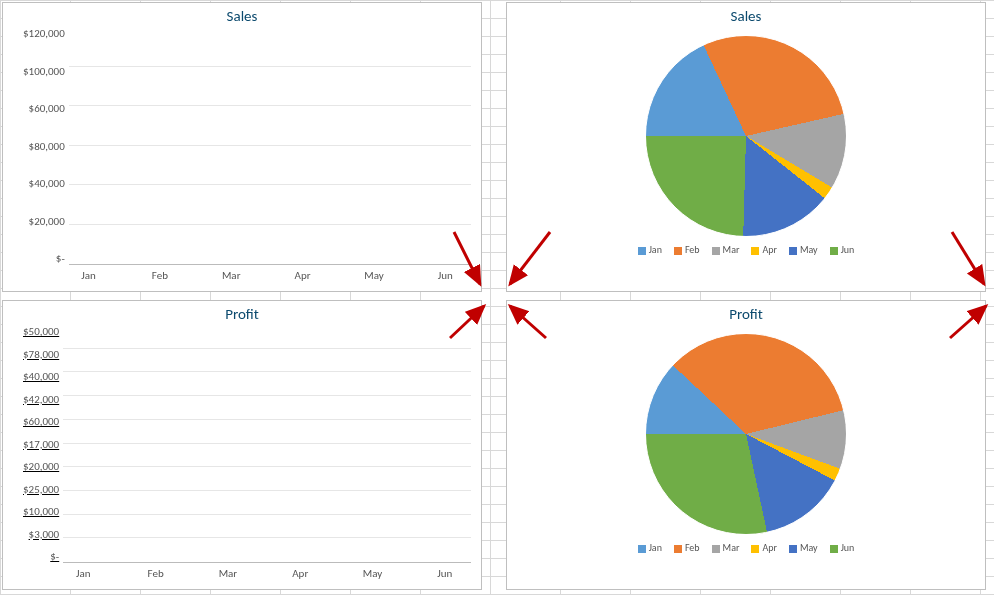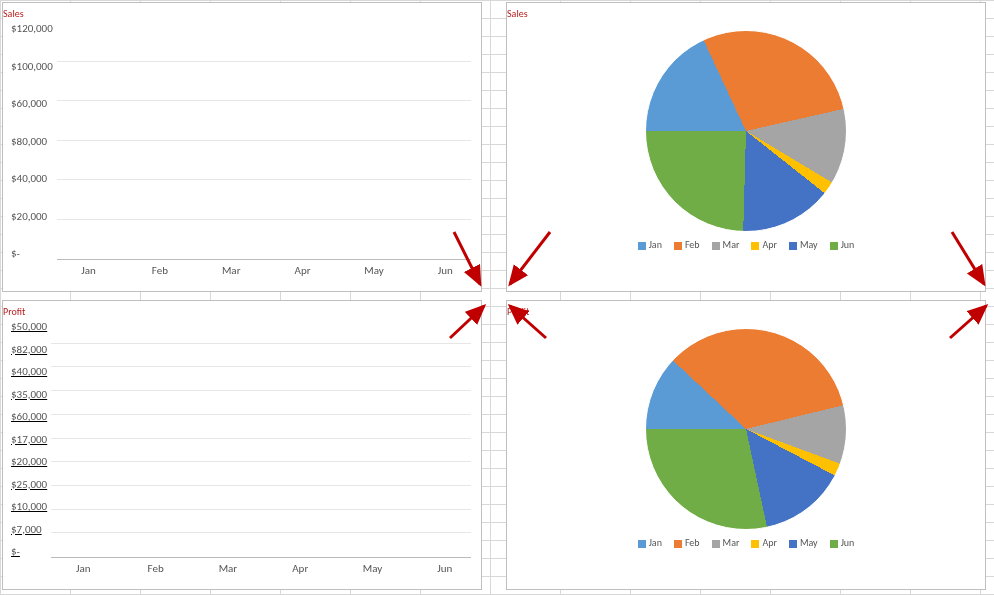--- a/index.html
+++ b/index.html
@@ -8,24 +8,24 @@
     
     background-image:
       linear-gradient(to right, #d8d8d8 1px, transparent 1px),
       linear-gradient(to bottom, #d8d8d8 1px, transparent 1px);
     background-size: 70px 18px;
     background-color:#fff;
   }
   .chart{
     position:absolute;background:#fff;border:1px solid #bfbfbf;box-sizing:border-box;
   }
-  .title{font-size:10px;color:#b91c1c;padding:4px 0 2px 0;}
+  .title{font-size:15px;color:#0c4a6e;text-align:center;padding:4px 0 2px 0;}
   
   .bar-area{position:relative;display:flex;align-items:stretch;}
-  .yaxis{display:flex;flex-direction:column;justify-content:space-between;font-size:11px;color:#555;text-align:left;padding:0 4px 0 4px;}
+  .yaxis{display:flex;flex-direction:column;justify-content:space-between;font-size:11px;color:#555;text-align:right;padding:0 4px 0 4px;margin-left:12px;}
   .plot{position:relative;flex:1;border-bottom:1px solid #bbb;}
   .gridline{position:absolute;left:0;right:0;border-top:1px solid #e6e6e6;}
   .bars{position:absolute;left:0;right:0;bottom:0;top:0;display:flex;align-items:flex-end;}
   .barcell{flex:1;display:flex;justify-content:center;align-items:flex-end;}
   .bar{width:55%;background:#4f91cd;}
   .xaxis{display:flex;font-size:11px;color:#555;}
   .xaxis .yaxis-spacer{padding:0 4px;visibility:hidden;}
   .xcats{flex:1;display:flex;}
   .xcat{flex:1;text-align:center;padding-top:4px;}
   
@@ -107,29 +107,29 @@
         <span><span class="swatch" style="background: rgb(68, 114, 196);"></span>May</span>
         <span><span class="swatch" style="background: rgb(112, 173, 71);"></span>Jun</span>
       </div>
   </div>
 
   <div class="chart" id="chart-profit-bar" style="left:2px;top:300px;width:480px;height:290px;">
     <div class="title">Profit</div>
     <div class="bar-area" style="height:238px;margin:0 10px 0 4px;text-decoration:underline;">
       <div class="yaxis" id="profit-yaxis">
           <span>$50,000</span>
-          <span>$82,000</span>
+          <span>$78,000</span>
           <span>$40,000</span>
-          <span>$35,000</span>
+          <span>$42,000</span>
           <span>$60,000</span>
           <span>$17,000</span>
           <span>$20,000</span>
           <span>$25,000</span>
           <span>$10,000</span>
-          <span>$7,000</span>
+          <span>$3,000</span>
           <span>$-</span>
         </div>
       <div class="plot" id="profit-plot">
         <div class="bars" id="profit-bars">
             <div class="barcell">
               <div class="bar" style="height: 33%;"></div>
             </div>
             <div class="barcell">
               <div class="bar" style="height: 94%;"></div>
             </div>

